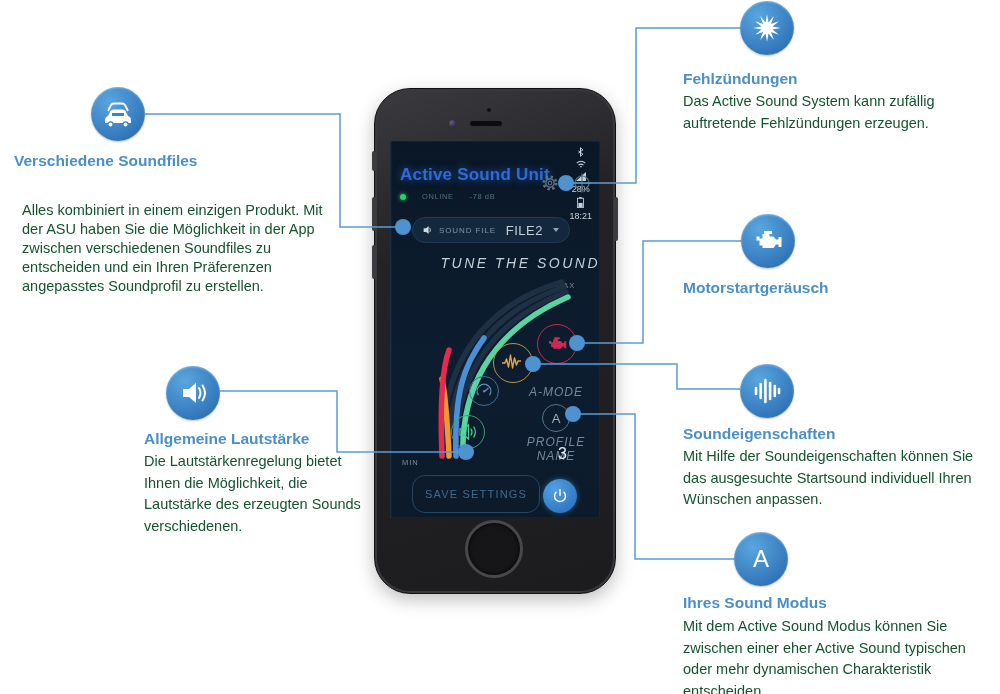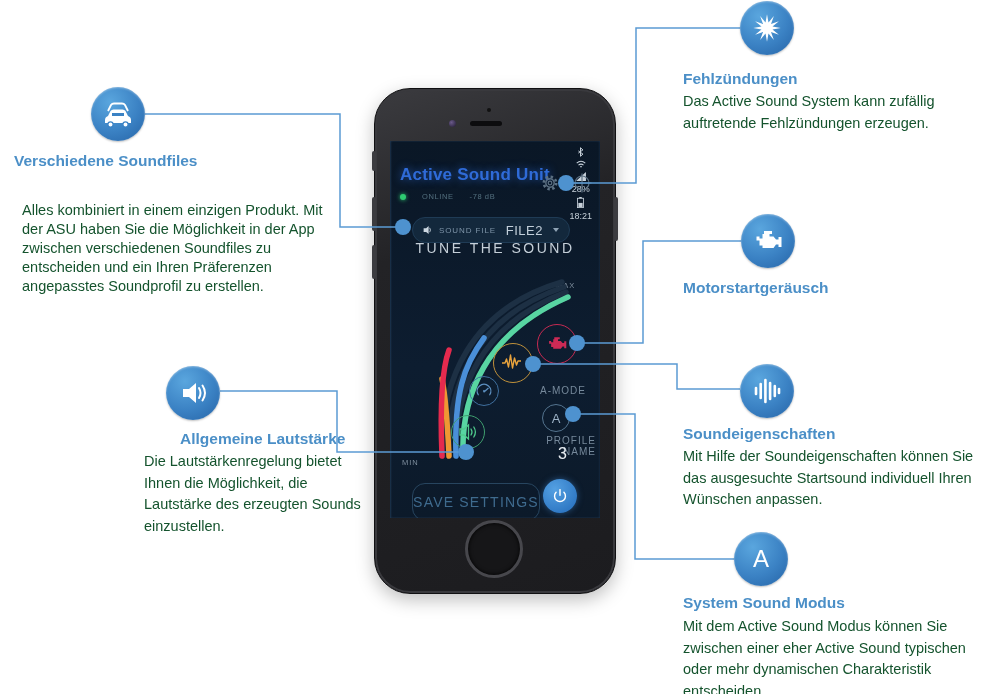--- a/index.html
+++ b/index.html
@@ -38,37 +38,37 @@
     font-size:7.5px;color:#54707f;letter-spacing:.6px;}
   .online-dot{width:6px;height:6px;border-radius:50%;background:#2ecc71;box-shadow:0 0 4px #2ecc71;}
   .gear-wrap{position:absolute;left:150px;top:32px;}
   .plus-wrap{position:absolute;left:182px;top:32px;}
   .file-pill{position:absolute;left:22px;top:76px;width:158px;height:26px;border-radius:13px;
     background:#13283c;border:1px solid #1f3b55;display:flex;align-items:center;padding:0 10px;box-sizing:border-box;gap:6px;}
   .file-label{font-size:8px;color:#7e94a8;letter-spacing:.9px;flex:1;}
   .file-value{font-size:13px;color:#c2cfda;letter-spacing:.5px;}
   .chev{width:0;height:0;border-left:3.5px solid transparent;border-right:3.5px solid transparent;
     border-top:4px solid #8fa3b5;margin-left:4px;}
-  .tune-heading{position:absolute;left:0;top:99px;width:100%;text-align:center;font-size:14px;
-    color:#c5cfd8;letter-spacing:2.5px;}
+  .tune-heading{position:absolute;left:0;top:114px;width:100%;text-align:right;font-size:14px;
+    color:#c5cfd8;letter-spacing:2.5px;font-style:italic;}
   .minmax{position:absolute;font-size:7.5px;color:#7e8e9d;letter-spacing:1px;}
   .gauge-svg{position:absolute;left:0;top:0;}
   .dial-btn{position:absolute;border-radius:50%;background:transparent;display:flex;
     align-items:center;justify-content:center;box-sizing:border-box;}
   .btn-engine{left:147px;top:183px;width:40px;height:40px;border:1.5px solid #c62a52;}
   .btn-wave{left:103px;top:202px;width:40px;height:40px;border:1.5px solid #c0913a;}
   .btn-speedo{left:79px;top:235px;width:30px;height:30px;border:1.2px solid #3f6f9e;}
   .btn-speaker{left:61px;top:274px;width:34px;height:34px;border:1.5px solid #3f9e6e;}
   .btn-amode{left:152px;top:263px;width:28px;height:28px;border:1.2px solid #54748f;
     font-size:13px;color:#9db2c6;}
-  .small-label{position:absolute;font-size:10px;color:#76899b;letter-spacing:1px;text-align:right;}
+  .small-label{position:absolute;font-size:12px;color:#76899b;letter-spacing:1px;text-align:center;font-style:italic;}
   .profile-value{position:absolute;left:168px;top:304px;font-size:16px;color:#e9eef3;}
-  .save-pill{position:absolute;left:22px;top:342px;width:128px;height:38px;border-radius:13px;
+  .save-pill{position:absolute;left:22px;top:334px;width:128px;height:38px;border-radius:13px;
     border:1px solid #27455f;display:flex;align-items:center;justify-content:center;
-    font-size:14px;color:#3f6b8e;letter-spacing:1.2px;box-sizing:border-box;}
+    font-size:11px;color:#3f6b8e;letter-spacing:1.2px;box-sizing:border-box;}
   .power-btn{position:absolute;left:153px;top:338px;width:34px;height:34px;border-radius:50%;
     background:radial-gradient(circle at 35% 30%,#54a0e2,#2f78c4 75%);
     display:flex;align-items:center;justify-content:center;box-shadow:0 0 6px rgba(63,135,212,.5);}
 </style>
 </head>
 <body>
 
 <div id="canvas">
 
   <svg id="connectors" viewBox="0 0 1000 694">
@@ -101,22 +101,22 @@
   </div>
   <div class="callout-title" style="left:14px;top:152px;">Verschiedene Soundfiles</div>
   <div class="callout-body lh19" style="left:22px;top:172px;width:324px;margin-top:29px;">Alles kombiniert in einem einzigen Produkt. Mit der ASU haben Sie die Möglichkeit in der App zwischen verschiedenen Soundfiles zu entscheiden und ein Ihren Präferenzen angepasstes Soundprofil zu erstellen.</div>
 
   <div class="callout-icon" style="left:166px;top:366px;">
     <svg width="32" height="32" viewBox="0 0 32 32">
       <polygon points="6,12 12,12 19,6 19,26 12,20 6,20" fill="#fff"></polygon>
       <path d="M22 11 q3 5 0 10 M25.5 8.5 q5 7.5 0 15" fill="none" stroke="#fff" stroke-width="2" stroke-linecap="round"></path>
     </svg>
   </div>
-  <div class="callout-title" style="left:144px;top:430px;margin-left:36px;">Allgemeine Lautstärke</div>
-  <div class="callout-body" style="left:144px;top:451px;width:218px;">Die Lautstärkenregelung bietet Ihnen die Möglichkeit, die Lautstärke des erzeugten Sounds einzustellen.</div>
+  <div class="callout-title" style="left:144px;top:430px;">Allgemeine Lautstärke</div>
+  <div class="callout-body" style="left:144px;top:451px;width:218px;">Die Lautstärkenregelung bietet Ihnen die Möglichkeit, die Lautstärke des erzeugten Sounds verschiedenen.</div>
 
   <div class="callout-icon" style="left:740px;top:1px;">
     <svg width="32" height="32" viewBox="-14 -14 28 28">
       <polygon fill="#fff" points="12,0 4.8,1.3 10.4,6 3.5,3.5 6,10.4 1.3,4.8 0,12 -1.3,4.8 -6,10.4 -3.5,3.5 -10.4,6 -4.8,1.3 -12,0 -4.8,-1.3 -10.4,-6 -3.5,-3.5 -6,-10.4 -1.3,-4.8 0,-12 1.3,-4.8 6,-10.4 3.5,-3.5 10.4,-6 4.8,-1.3"></polygon>
     </svg>
   </div>
   <div class="callout-title" style="left:683px;top:70px;">Fehlzündungen</div>
   <div class="callout-body" style="left:683px;top:91px;width:300px;">Das Active Sound System kann zufällig auftretende Fehlzündungen erzeugen.</div>
 
   <div class="callout-icon" style="left:741px;top:214px;">
@@ -137,21 +137,21 @@
     </svg>
   </div>
   <div class="callout-title" style="left:683px;top:425px;">Soundeigenschaften</div>
   <div class="callout-body" style="left:683px;top:446px;width:312px;">Mit Hilfe der Soundeigenschaften können Sie das ausgesuchte Startsound individuell Ihren Wünschen anpassen.</div>
 
   <div class="callout-icon" style="left:734px;top:532px;">
     <svg width="34" height="34" viewBox="0 0 34 34">
       <text x="17" y="25" text-anchor="middle" font-family="Liberation Sans, sans-serif" font-size="24" fill="#fff">A</text>
     </svg>
   </div>
-  <div class="callout-title" style="left:683px;top:594px;">System Sound Modus</div>
+  <div class="callout-title" style="left:683px;top:594px;">Ihres Sound Modus</div>
   <div class="callout-body" style="left:683px;top:616px;width:314px;">Mit dem Active Sound Modus können Sie zwischen einer eher Active Sound typischen oder mehr dynamischen Charakteristik entscheiden.</div>
 
   <div class="phone">
     <div class="side-btn" style="left:-3px;top:62px;width:4px;height:20px;"></div>
     <div class="side-btn" style="left:-3px;top:108px;width:4px;height:34px;"></div>
     <div class="side-btn" style="left:-3px;top:156px;width:4px;height:34px;"></div>
     <div class="side-btn" style="right:-3px;top:108px;width:4px;height:44px;"></div>
     <div class="cam-dot"></div>
     <div class="sensor-dot"></div>
     <div class="ear-speaker"></div>

